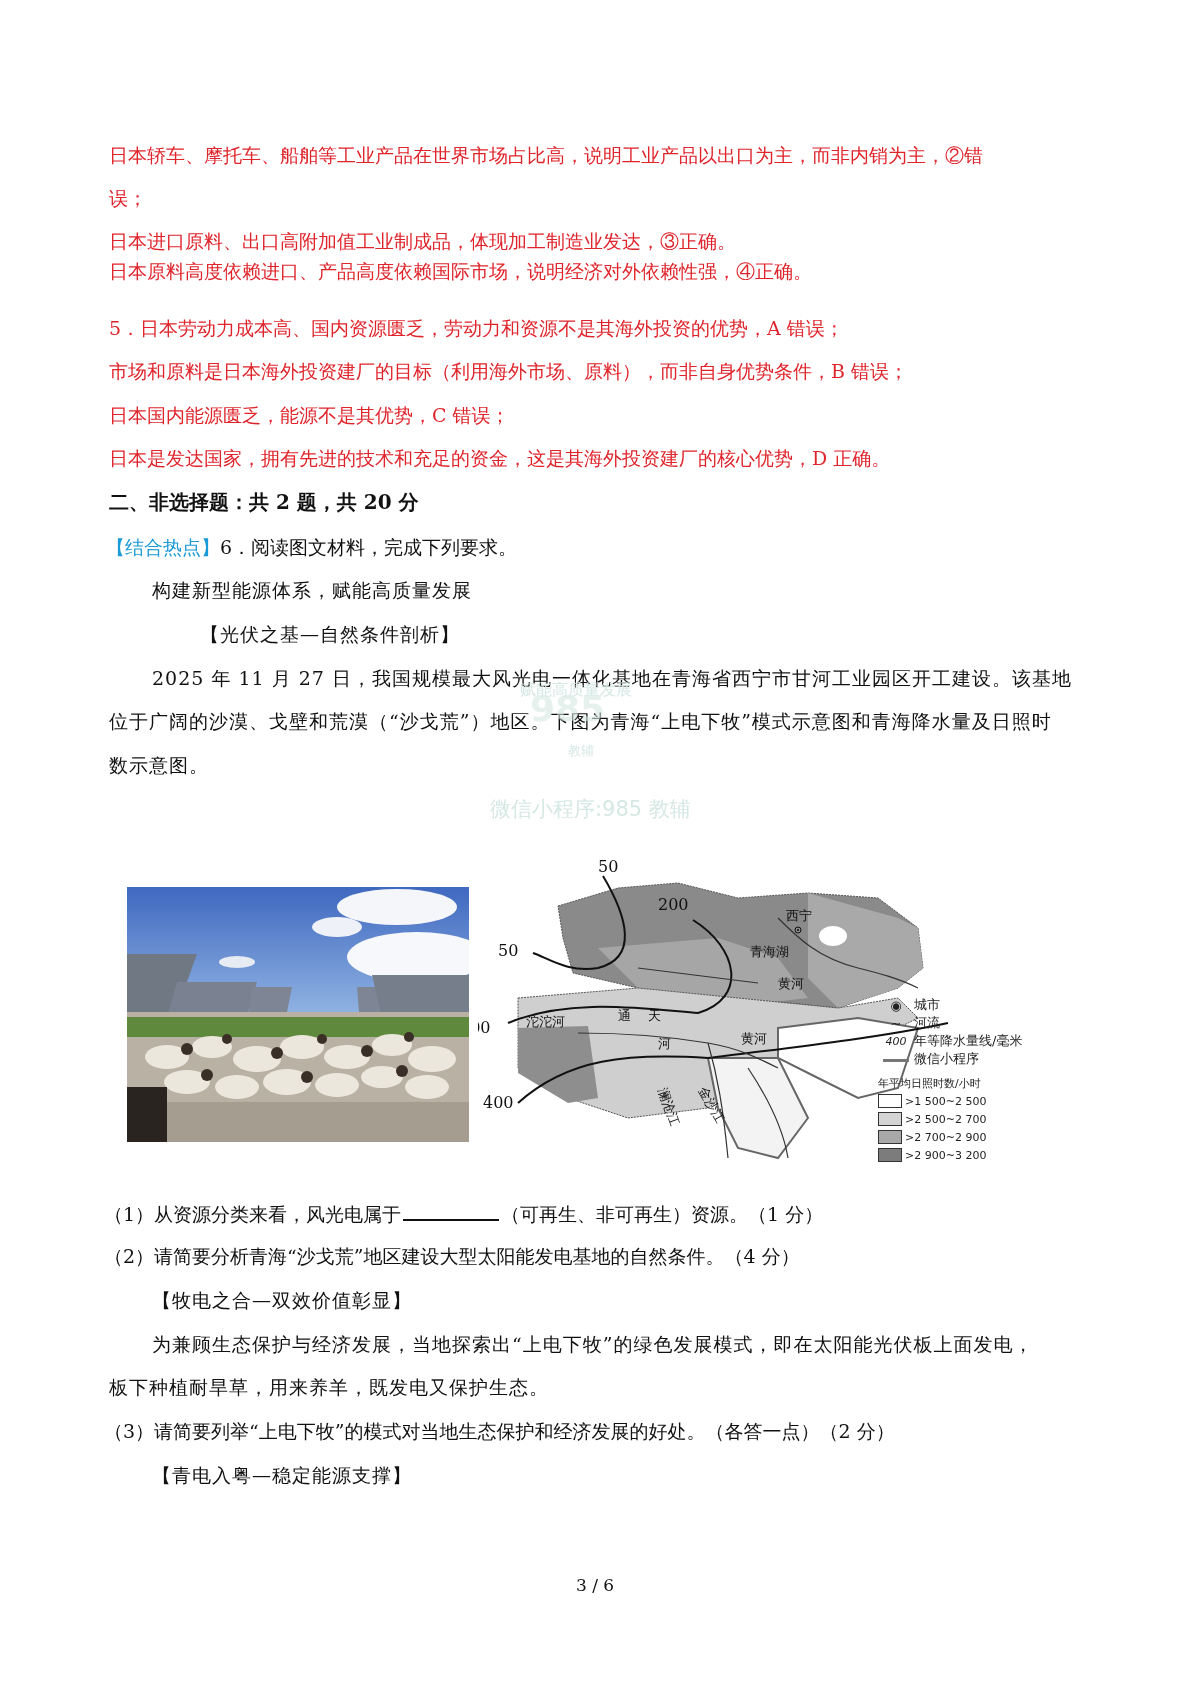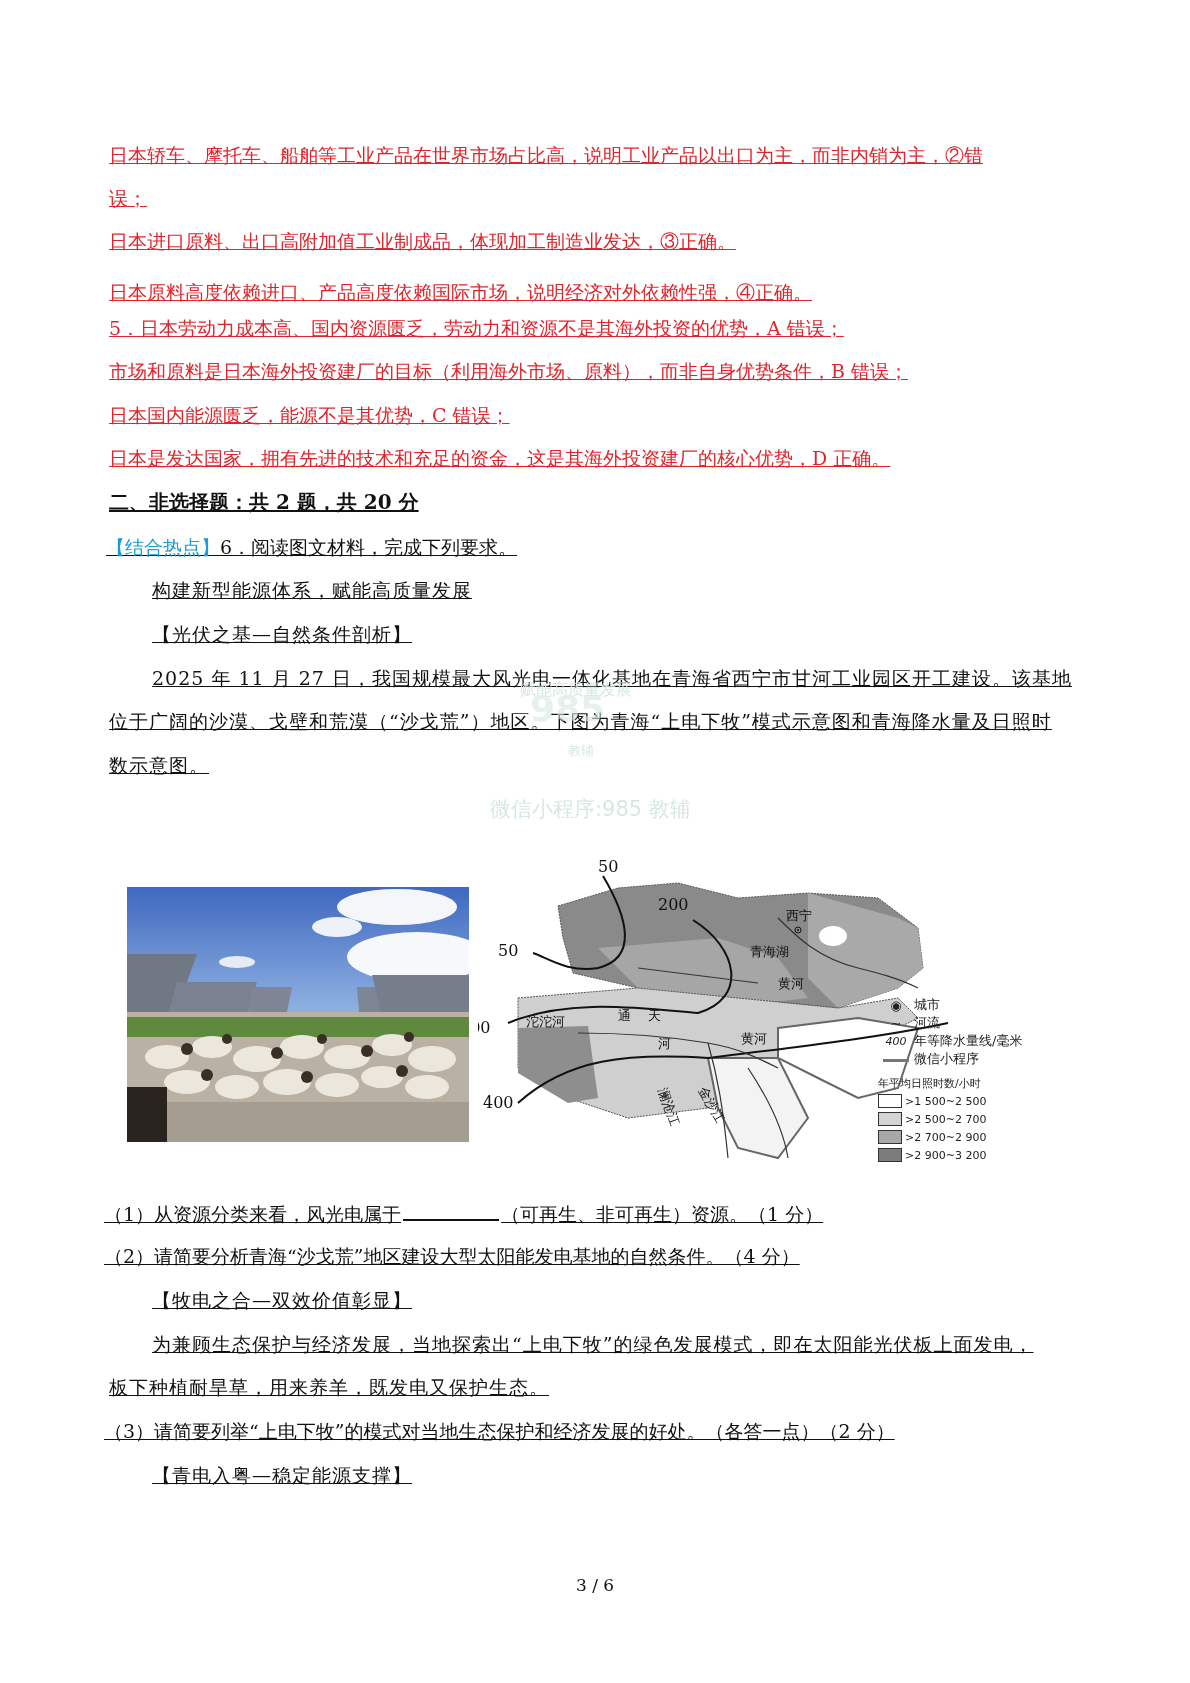--- a/index.html
+++ b/index.html
@@ -1,17 +1,17 @@
 <!DOCTYPE html>
 <html><head>
 <meta charset="utf-8">
 <style>
   html,body{margin:0;padding:0;background:#fff;}
   body{width:1190px;height:1683px;position:relative;overflow:hidden;font-family:"DejaVu Serif","Liberation Serif",serif;color:#111;}
-  .line{position:absolute;left:109px;font-size:19px;line-height:24px;white-space:nowrap;text-decoration:underline;}
+  .line{position:absolute;left:109px;font-size:19px;line-height:24px;white-space:nowrap;}
   .red{color:#e0242b;}
   .heading{font-weight:bold;font-size:20px;}
   .tag{color:#1a9ad6;}
   .indent{left:152px;}
   .kai{font-family:"DejaVu Serif",serif;letter-spacing:1px;}
   .blank{display:inline-block;width:96px;border-bottom:2px solid #111;height:18px;vertical-align:baseline;margin:0 2px;}
   .watermark{position:absolute;color:#d6e8e4;font-family:"DejaVu Sans",sans-serif;pointer-events:none;}
   .pageno{position:absolute;left:0;width:1190px;top:1575px;text-align:center;font-weight:normal;font-size:17px;}
   .photo{position:absolute;left:127px;top:887px;width:342px;height:255px;overflow:hidden;}
   .map{position:absolute;left:478px;top:858px;width:585px;height:313px;}
@@ -20,33 +20,33 @@
   .legend .sym{width:36px;display:inline-block;text-align:center;}
   .legend .sw{display:inline-block;width:22px;height:12px;border:1px solid #333;margin-right:3px;}
   .legend .small{font-size:11px;}
 </style>
 </head>
 <body>
 
 <div class="line red" style="top:143px;">日本轿车、摩托车、船舶等工业产品在世界市场占比高，说明工业产品以出口为主，而非内销为主，②错</div>
 <div class="line red" style="top:186px;">误；</div>
 <div class="line red" style="top:229px;">日本进口原料、出口高附加值工业制成品，体现加工制造业发达，③正确。</div>
-<div class="line red" style="top:280px;text-align:center;">日本原料高度依赖进口、产品高度依赖国际市场，说明经济对外依赖性强，④正确。</div>
+<div class="line red" style="top:259px;text-align:center;">日本原料高度依赖进口、产品高度依赖国际市场，说明经济对外依赖性强，④正确。</div>
 <div class="line red" style="top:316px;">5．日本劳动力成本高、国内资源匮乏，劳动力和资源不是其海外投资的优势，A 错误；</div>
 <div class="line red" style="top:359px;">市场和原料是日本海外投资建厂的目标（利用海外市场、原料），而非自身优势条件，B 错误；</div>
 <div class="line red" style="top:403px;">日本国内能源匮乏，能源不是其优势，C 错误；</div>
 <div class="line red" style="top:446px;">日本是发达国家，拥有先进的技术和充足的资金，这是其海外投资建厂的核心优势，D 正确。</div>
 
 <div class="line heading" style="top:490px;">二、非选择题：共 2 题，共 20 分</div>
 
 <div class="line" style="top:535px;left:106px;">
   <span class="tag">【结合热点】</span><span>6．阅读图文材料，完成下列要求。</span>
 </div>
 <div class="line indent kai" style="top:578px;">构建新型能源体系，赋能高质量发展</div>
-<div class="line indent kai" style="top:622px;">【光伏之基—自然条件剖析】</div>
+<div class="line indent kai" style="top:622px;margin-left:48px;">【光伏之基—自然条件剖析】</div>
 <div class="line indent kai" style="top:666px;">2025 年 11 月 27 日，我国规模最大风光电一体化基地在青海省西宁市甘河工业园区开工建设。该基地</div>
 <div class="line kai" style="top:709px;">位于广阔的沙漠、戈壁和荒漠（“沙戈荒”）地区。下图为青海“上电下牧”模式示意图和青海降水量及日照时</div>
 <div class="line kai" style="top:753px;">数示意图。</div>
 
 <div class="watermark" style="left:520px;top:680px;font-size:16px;">赋能高质量发展</div>
 <div class="watermark" style="left:530px;top:688px;font-size:36px;font-weight:bold;opacity:0.6;">985</div>
 <div class="watermark" style="left:568px;top:742px;font-size:13px;">教辅</div>
 <div class="watermark" style="left:490px;top:795px;font-size:21px;">微信小程序:985 教辅</div>
 
 <div class="photo">

